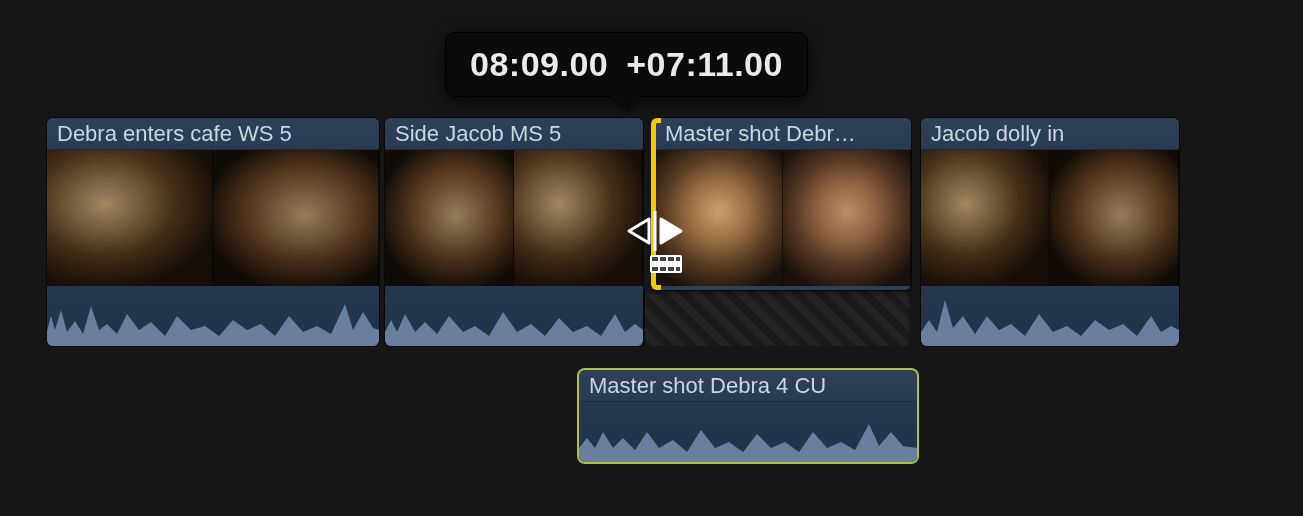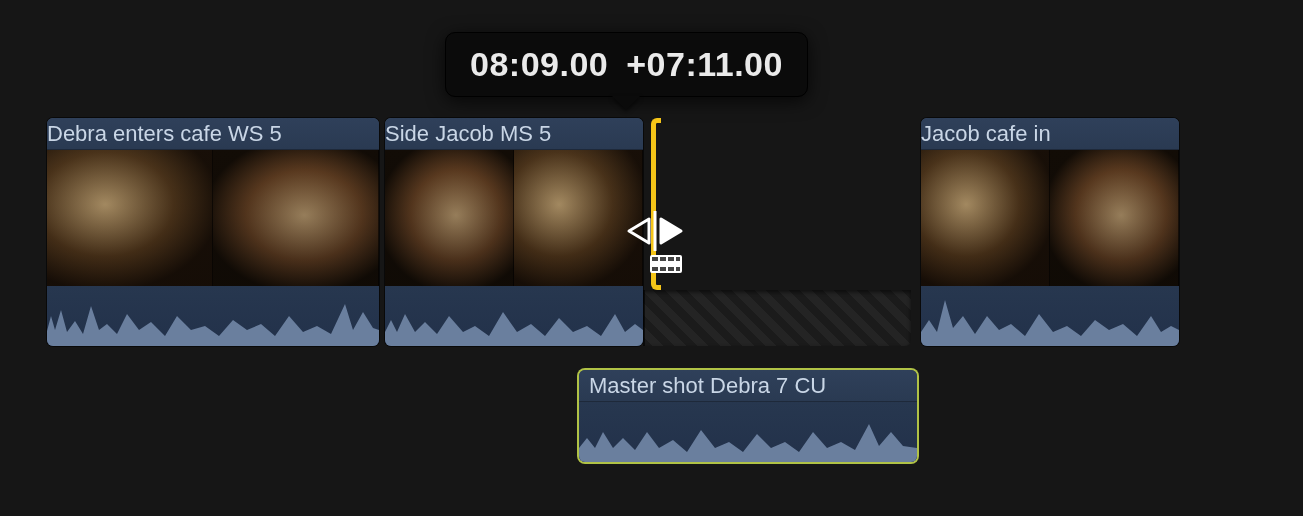--- a/index.html
+++ b/index.html
@@ -46,21 +46,21 @@
   .clip {
     position: absolute;
     border-radius: 6px;
     overflow: hidden;
     background: #2f3f56;
     box-shadow: 0 0 0 1px rgba(0,0,0,0.55), inset 0 1px 0 rgba(255,255,255,0.06);
   }
   .clip .title {
     height: 32px;
     line-height: 32px;
-    padding: 0 0;
+    padding: 0 10px;
     font-size: 22px;
     font-weight: 400;
     color: #c9d6e6;
     background: linear-gradient(#2f405a, #2a3a52);
     white-space: nowrap; overflow: hidden; text-overflow: ellipsis;
     border-bottom: 1px solid rgba(0,0,0,0.35);
   }
   .clip .thumbs {
     position: relative;
     height: 136px;
@@ -194,23 +194,30 @@
       <div class="frame alt"></div>
       <div class="frame"></div>
     </div>
     <div class="wave">
       <svg viewBox="0 0 258 60" preserveAspectRatio="none">
         <path d="M0 46 L6 34 L12 46 L20 28 L30 46 L40 36 L52 48 L64 30 L78 46 L90 40 L104 50 L118 26 L132 46 L146 38 L160 50 L174 32 L188 46 L202 40 L216 50 L230 28 L240 46 L250 38 L258 44 L258 60 L0 60 Z" fill="#6a7f9e"></path>
       </svg>
     </div>
   </div>
 
+  <div id="clip-3" class="clip">
+    <div class="title">Master shot Debr…</div>
+    <div class="thumbs">
+      <div class="frame face"></div>
+      <div class="frame face" style="filter:brightness(0.9) hue-rotate(-6deg);"></div>
+    </div>
+  </div>
 
   <div id="clip-4" class="clip">
-    <div class="title">Jacob cafe in</div>
+    <div class="title">Jacob dolly in</div>
     <div class="thumbs">
       <div class="frame"></div>
       <div class="frame alt"></div>
     </div>
     <div class="wave">
       <svg viewBox="0 0 258 60" preserveAspectRatio="none">
         <path d="M0 46 L8 34 L16 46 L24 14 L32 42 L42 30 L54 48 L66 30 L78 44 L90 38 L104 50 L118 28 L132 46 L146 40 L160 50 L174 34 L188 44 L202 38 L216 50 L230 30 L240 46 L250 40 L258 44 L258 60 L0 60 Z" fill="#6a7f9e"></path>
       </svg>
     </div>
   </div>
@@ -231,21 +238,21 @@
         <rect x="10" y="12" width="6" height="4" fill="#444"></rect>
         <rect x="18" y="2" width="6" height="4" fill="#444"></rect>
         <rect x="18" y="12" width="6" height="4" fill="#444"></rect>
         <rect x="26" y="2" width="4" height="4" fill="#444"></rect>
         <rect x="26" y="12" width="4" height="4" fill="#444"></rect>
       </g>
     </svg>
   </div>
 
   <div class="audio-clip">
-    <div class="title">Master shot Debra 7 CU</div>
+    <div class="title">Master shot Debra 4 CU</div>
     <div class="wave">
       <svg viewBox="0 0 338 60" preserveAspectRatio="none">
         <path d="M0 46 L8 36 L16 46 L24 30 L34 46 L44 36 L56 48 L68 30 L80 46 L94 38 L108 50 L122 28 L136 46 L150 40 L164 50 L178 32 L192 46 L206 40 L220 50 L234 30 L248 46 L262 40 L276 48 L290 22 L300 44 L312 30 L324 44 L338 46 L338 60 L0 60 Z" fill="#6a7f9e"></path>
       </svg>
     </div>
   </div>
 
 </div>
 
 </body></html>

